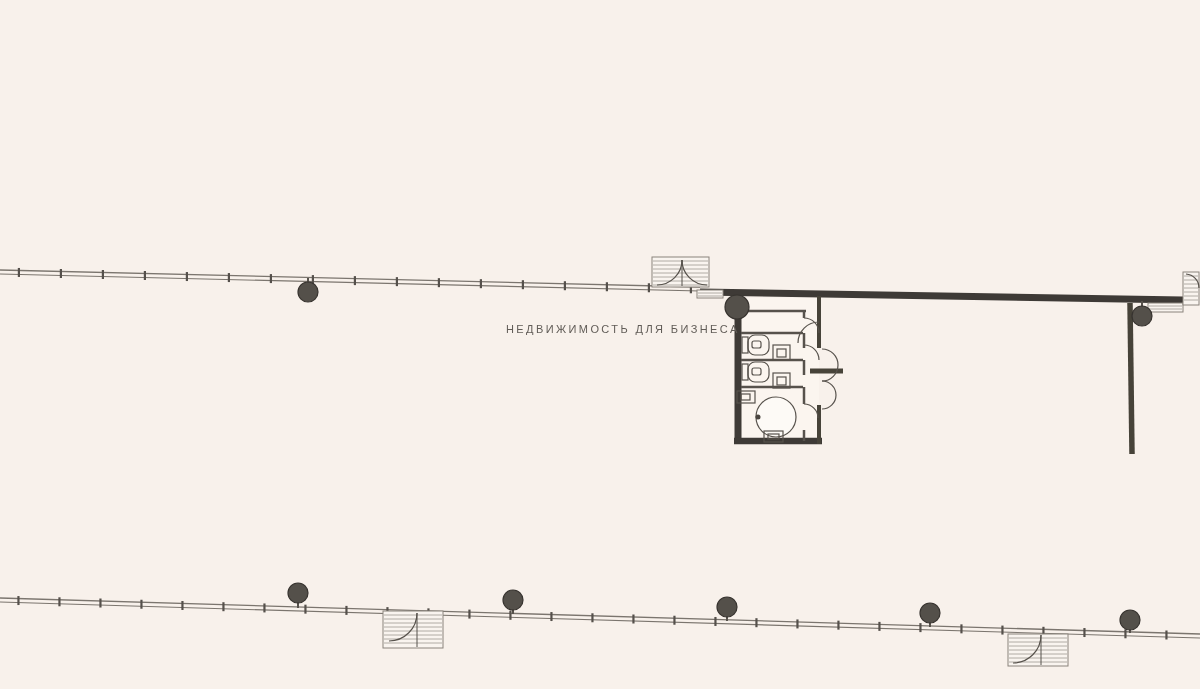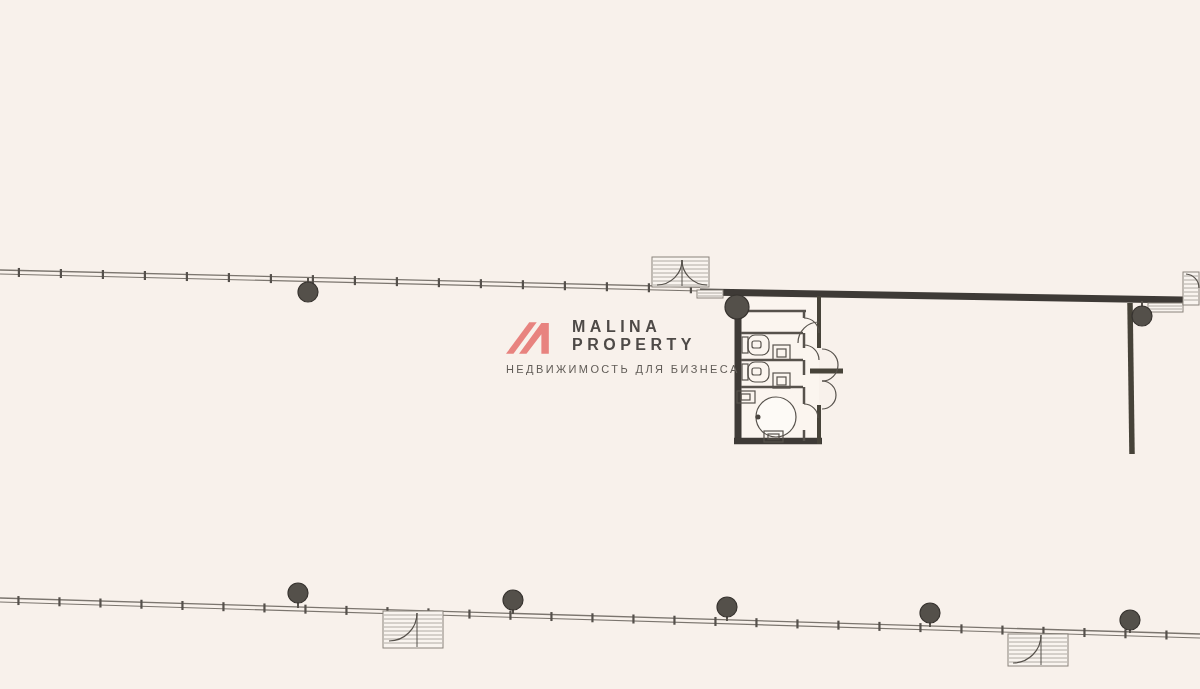--- a/index.html
+++ b/index.html
@@ -198,24 +198,14 @@
     <circle cx="513" cy="600" r="10" fill="#54504a" stroke="#37332f" stroke-width="1.2"></circle>
     <line x1="727" y1="614" x2="727" y2="621" stroke="#57524c" stroke-width="2"></line>
     <circle cx="727" cy="607" r="10" fill="#54504a" stroke="#37332f" stroke-width="1.2"></circle>
     <line x1="930" y1="620" x2="930" y2="627" stroke="#57524c" stroke-width="2"></line>
     <circle cx="930" cy="613" r="10" fill="#54504a" stroke="#37332f" stroke-width="1.2"></circle>
     <line x1="1130" y1="627" x2="1130" y2="633" stroke="#57524c" stroke-width="2"></line>
     <circle cx="1130" cy="620" r="10" fill="#54504a" stroke="#37332f" stroke-width="1.2"></circle>
   </svg>
 
 <div class="logo">
-  <div class="logo-row">
-    <svg class="logo-mark" viewBox="0 0 58 36">
-      <polygon points="0,35 25,1 33,1 8,35" fill="#e8837f"></polygon>
-      <polygon points="14,35 38,2 46,2 46,35 38,35 38,14 22,35" fill="#e8837f"></polygon>
-    </svg>
-    <div class="logo-titles">
-      <span>MALINA</span>
-      <span>PROPERTY</span>
-    </div>
-  </div>
   <div class="logo-subtitle">НЕДВИЖИМОСТЬ ДЛЯ БИЗНЕСА</div>
 </div>
 
 </body></html>

